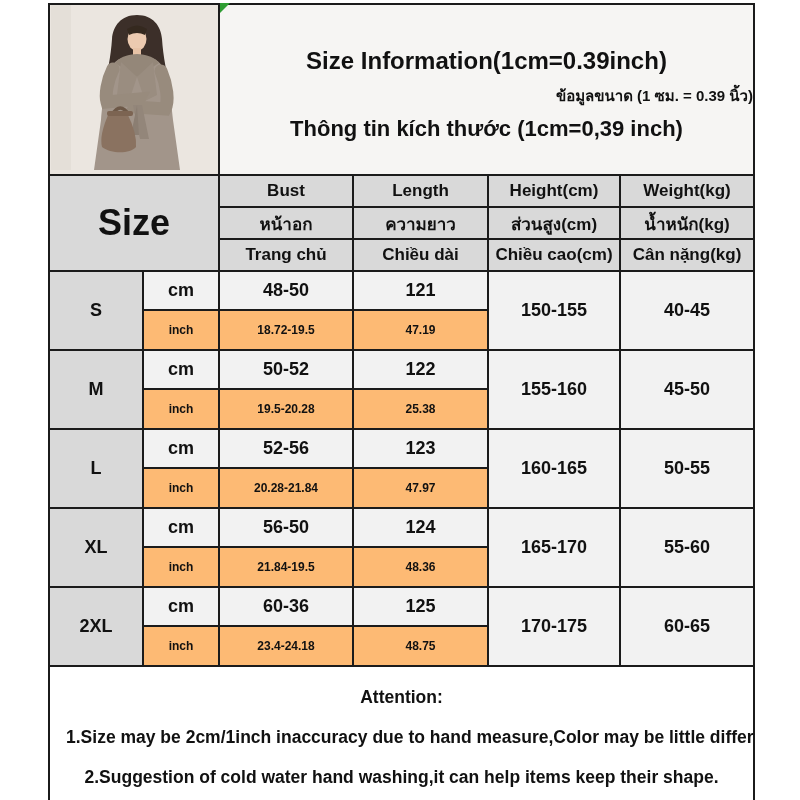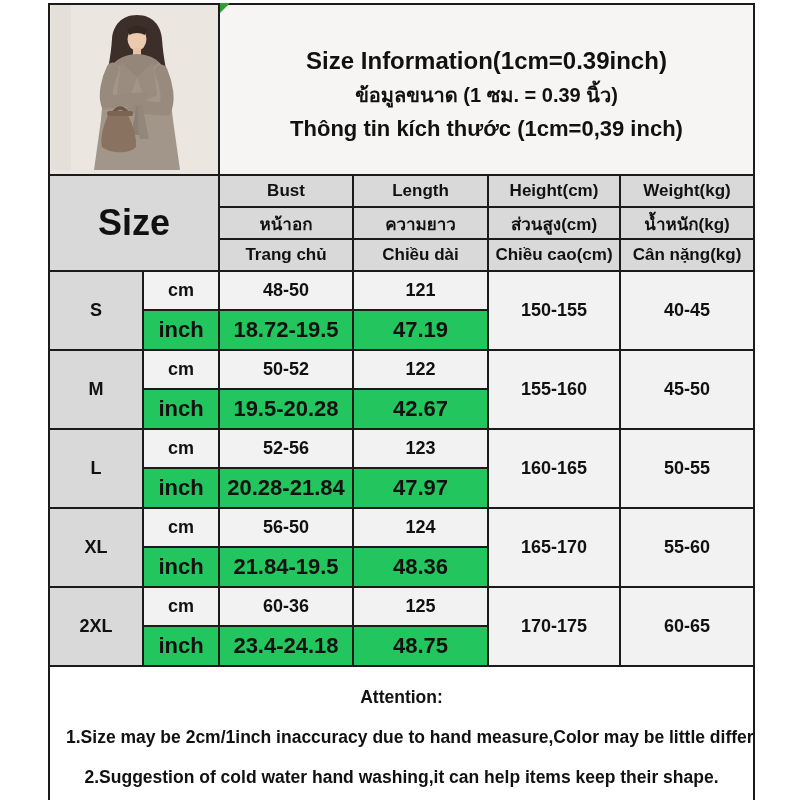--- a/index.html
+++ b/index.html
@@ -38,41 +38,41 @@
   
   td.photo-cell {
     background: #ebe6e0;
     padding: 0;
   }
   td.title-cell {
     background: #f6f5f3;
     vertical-align: middle;
   }
   .title-line-en { font-size: 24px; line-height: 36px; padding-top: 10px; }
-  .title-line-th { font-size: 20px; line-height: 33px; }
+  .title-line-th { font-size: 15px; line-height: 33px; text-align: right; }
   .title-line-vi { font-size: 22px; line-height: 34px; }
   
   td.hdr {
     background: #d9d9d9;
     font-size: 17px;
     height: 30px;
   }
   td.size-big {
     background: #d9d9d9;
     font-size: 36px;
     margin-left: 16px;
   }
   
   td.size-label {
     background: #d9d9d9;
     font-size: 19px;
   }
   td.unit-cell { font-size: 17px; }
   tr.row-cm td { background: #f2f2f2; height: 37px; font-size: 18px; }
-  tr.row-inch td { background: #22c55e; height: 38px; font-size: 22px; }
+  tr.row-inch td { background: #fdba74; height: 38px; font-size: 12px; }
   tr.row-cm td.size-label, tr.row-inch td.size-label { background: #d9d9d9; }
   td.merged-cell { background: #f2f2f2; font-size: 18px; }
   
   td.attention-cell {
     background: #ffffff;
     text-align: left;
     vertical-align: top;
     font-weight: normal;
     font-size: 17.5px;
     line-height: 1.38;
@@ -189,21 +189,21 @@
         <td class="size-label" rowspan="2">M</td>
         <td class="unit-cell">cm</td>
         <td>50-52</td>
         <td>122</td>
         <td class="merged-cell" rowspan="2">155-160</td>
         <td class="merged-cell" rowspan="2">45-50</td>
       </tr>
       <tr class="row-inch">
         <td class="unit-cell">inch</td>
         <td>19.5-20.28</td>
-        <td>42.67</td>
+        <td>25.38</td>
       </tr>
 
       <tr class="row-cm">
         <td class="size-label" rowspan="2">L</td>
         <td class="unit-cell">cm</td>
         <td>52-56</td>
         <td>123</td>
         <td class="merged-cell" rowspan="2">160-165</td>
         <td class="merged-cell" rowspan="2">50-55</td>
       </tr>

